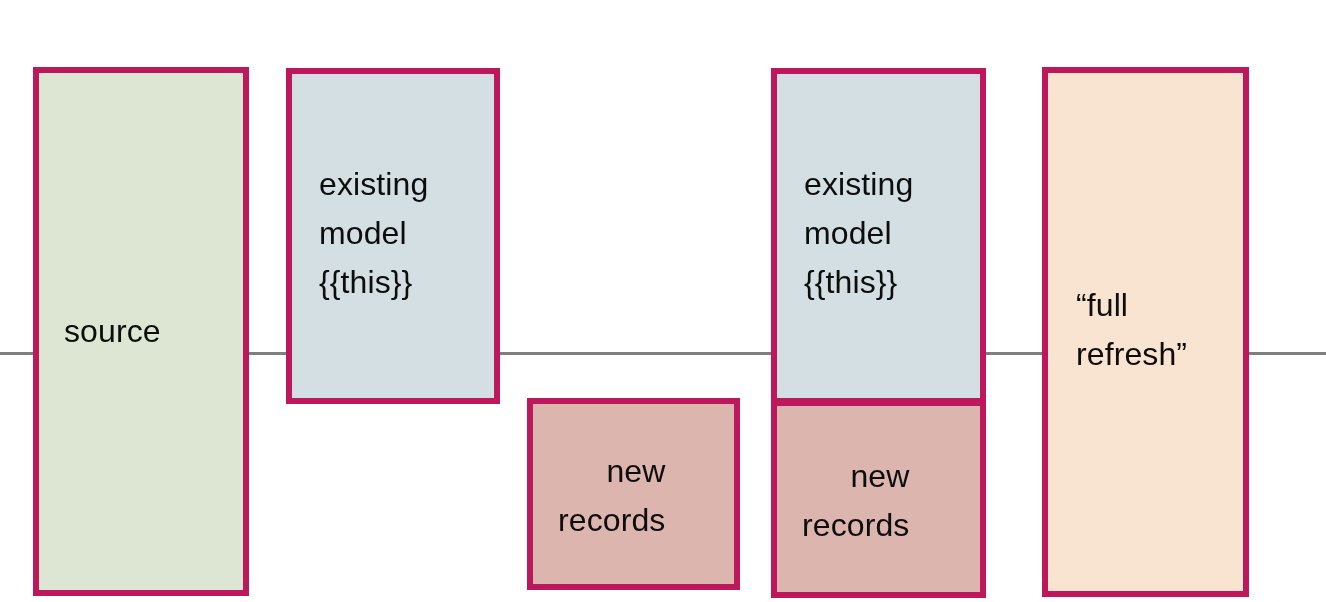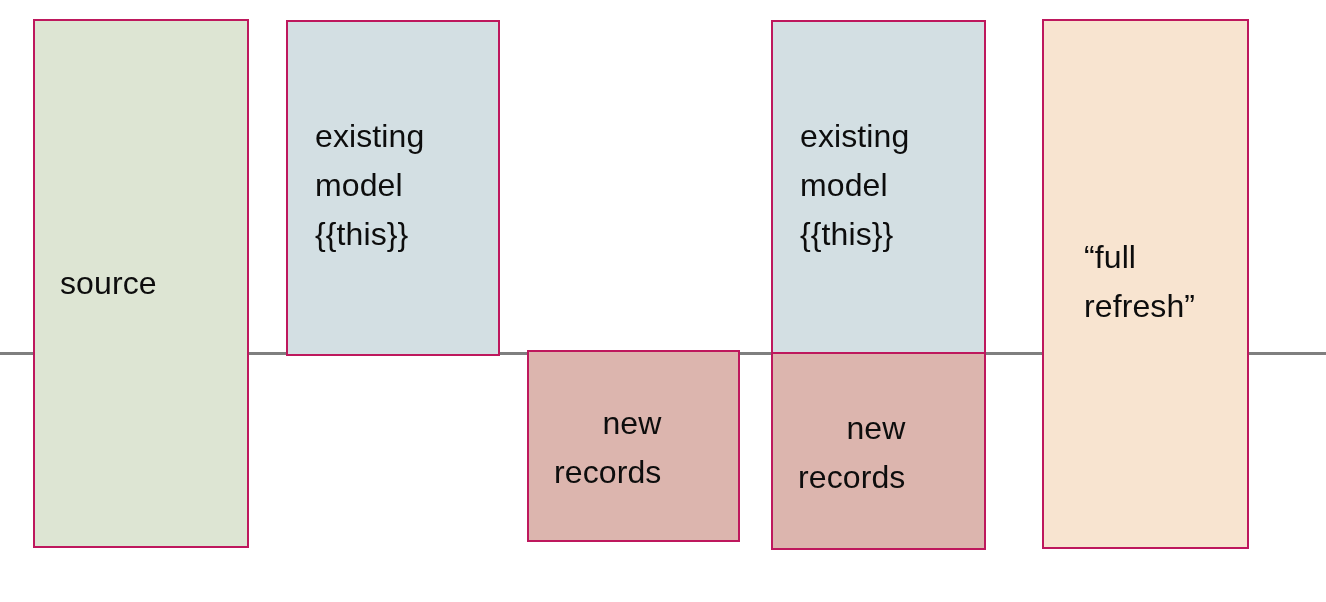--- a/index.html
+++ b/index.html
@@ -22,25 +22,26 @@
     left: 0;
     top: 352px;
     width: 1326px;
     height: 3px;
     background: #7f7f7f;
     z-index: 1;
   }
   .box {
     position: absolute;
     box-sizing: border-box;
-    border: 2px solid #be185d;
+    border: 6px solid #be185d;
     z-index: 2;
     display: flex;
     align-items: center;
     justify-content: flex-start;
+    margin-top: 48px;
   }
   .box-label {
     display: block;
     color: #0d0d0d;
     font-size: 32px;
     line-height: 49px;
     letter-spacing: 0.1px;
     padding-left: 24px;
     padding-right: 10px;
     white-space: pre-line;
@@ -51,21 +52,21 @@
   #box-source .box-label { padding-left: 25px; }
   #box-existing-model-1 { left: 286px;  top: 20px;  width: 214px; height: 336px; background: #d3dfe3; }
   #box-existing-model-1 .box-label { padding-left: 27px; }
   #box-new-records-1 { left: 527px;  top: 350px; width: 213px; height: 192px; background: #dcb5ae; }
   #box-new-records-1 .box-label { padding-left: 25px; }
   #box-existing-model-2 { left: 771px;  top: 20px;  width: 215px; height: 336px; background: #d3dfe3; }
   #box-existing-model-2 .box-label { padding-left: 27px; }
   #box-new-records-2 { left: 771px;  top: 352px; width: 215px; height: 198px; background: #dcb5ae; }
   #box-new-records-2 .box-label { padding-left: 25px; }
   #box-full-refresh  { left: 1042px; top: 19px;  width: 207px; height: 530px; background: #f8e4d0; }
-  #box-full-refresh .box-label { padding-left: 40px; }
+  #box-full-refresh .box-label { padding-left: 28px; }
 
   
   #box-existing-model-1 .box-label,
   #box-existing-model-2 .box-label { align-self: center; margin-top: -6px; }
   #box-new-records-1 .box-label,
   #box-new-records-2 .box-label { align-self: center; margin-top: 4px; text-align: right; }
   #box-source .box-label { align-self: center; margin-top: 0px; }
   #box-full-refresh .box-label { align-self: center; margin-top: -4px; }
 </style>
 </head>

